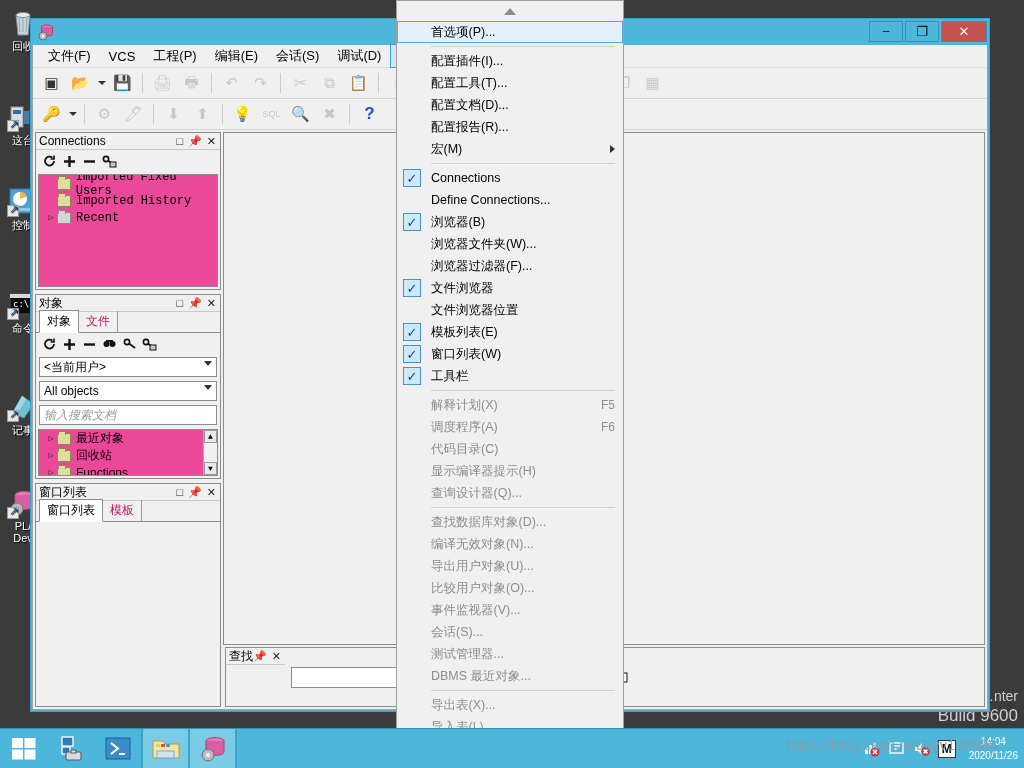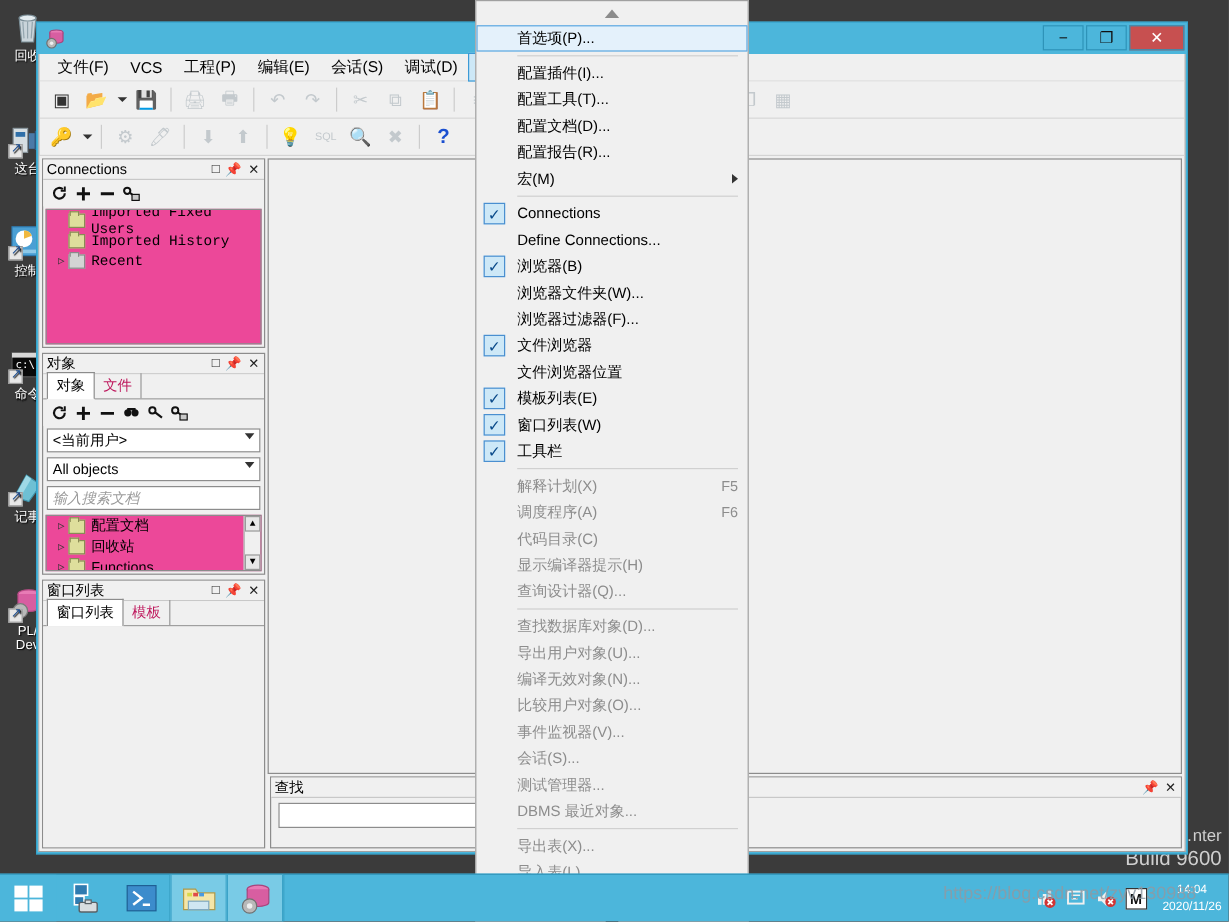--- a/index.html
+++ b/index.html
@@ -189,21 +189,21 @@
     border-right: 4px solid transparent; border-top: 5px solid #333;
   }
   .combo.search { color: #999; font-style: italic; }
 
   
   #editor-host {
     flex: 1; margin: 2px 2px 0 0; border: 1px solid #8c8c8c; background: #f0f0f0;
   }
   #findpanel {
     height: 60px; margin: 2px 2px 2px 2px; border: 1px solid #8c8c8c;
-    background: #f0f0f0; display: flex; flex-direction: column;
+    background: #f0f0f0; display: flex; flex-direction: row;
   }
   #findrow { display: flex; align-items: center; padding: 4px 6px; gap: 7px; }
   #findcombo {
     width: 205px; height: 21px; border: 1px solid #8c8c8c; background: #fff;
     position: relative;
   }
   #findcombo .chev {
     position: absolute; right: 5px; top: 6px;
     width: 0; height: 0; border-left: 4px solid transparent;
     border-right: 4px solid transparent; border-top: 5px solid #333;
@@ -577,21 +577,21 @@
             <span>All objects</span>
             <span class="chev"></span>
           </div>
           <div class="combo search">
             <span>输入搜索文档</span>
           </div>
           <div class="tree" id="obj-tree" style="flex:1">
               <div class="tree-row">
                 <span class="tw-arrow">▷</span>
                 <span class="folder"></span>
-                <span style="font-family: &quot;Liberation Sans&quot;, sans-serif;">配置文档</span>
+                <span style="font-family: &quot;Liberation Sans&quot;, sans-serif;">最近对象</span>
               </div>
               <div class="tree-row">
                 <span class="tw-arrow">▷</span>
                 <span class="folder"></span>
                 <span style="font-family: &quot;Liberation Sans&quot;, sans-serif;">回收站</span>
               </div>
               <div class="tree-row">
                 <span class="tw-arrow">▷</span>
                 <span class="folder"></span>
                 <span style="font-family: &quot;Liberation Sans&quot;, sans-serif;">Functions</span>
@@ -758,24 +758,24 @@
         <span>显示编译器提示(H)</span>
       </div>
       <div class="mrow disabled">
         <span>查询设计器(Q)...</span>
       </div>
       <div class="msep"></div>
       <div class="mrow disabled">
         <span>查找数据库对象(D)...</span>
       </div>
       <div class="mrow disabled">
+        <span>编译无效对象(N)...</span>
+      </div>
+      <div class="mrow disabled">
         <span>导出用户对象(U)...</span>
-      </div>
-      <div class="mrow disabled">
-        <span>编译无效对象(N)...</span>
       </div>
       <div class="mrow disabled">
         <span>比较用户对象(O)...</span>
       </div>
       <div class="mrow disabled">
         <span>事件监视器(V)...</span>
       </div>
       <div class="mrow disabled">
         <span>会话(S)...</span>
       </div>

